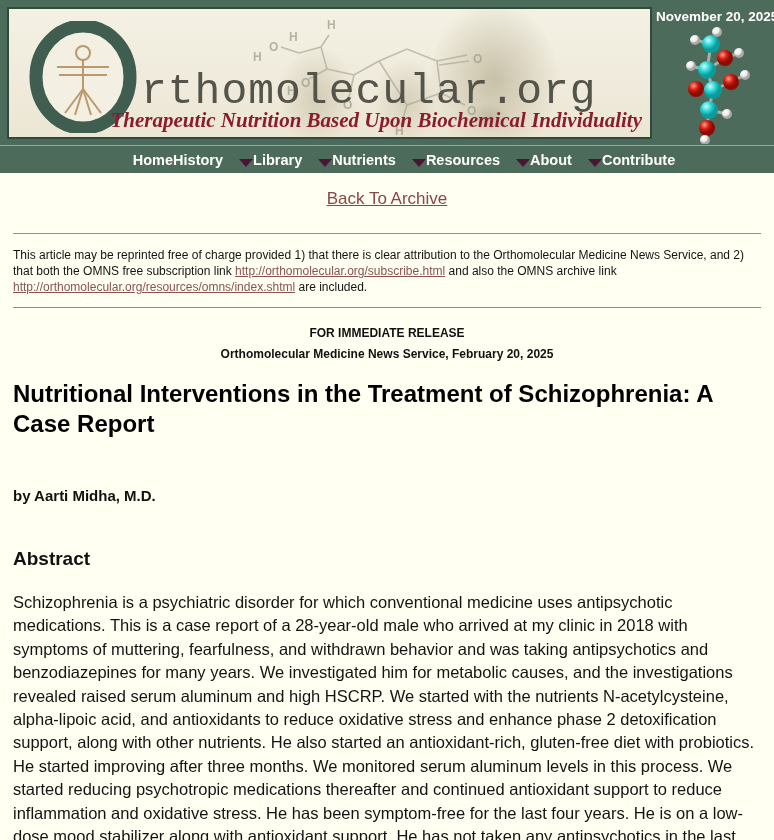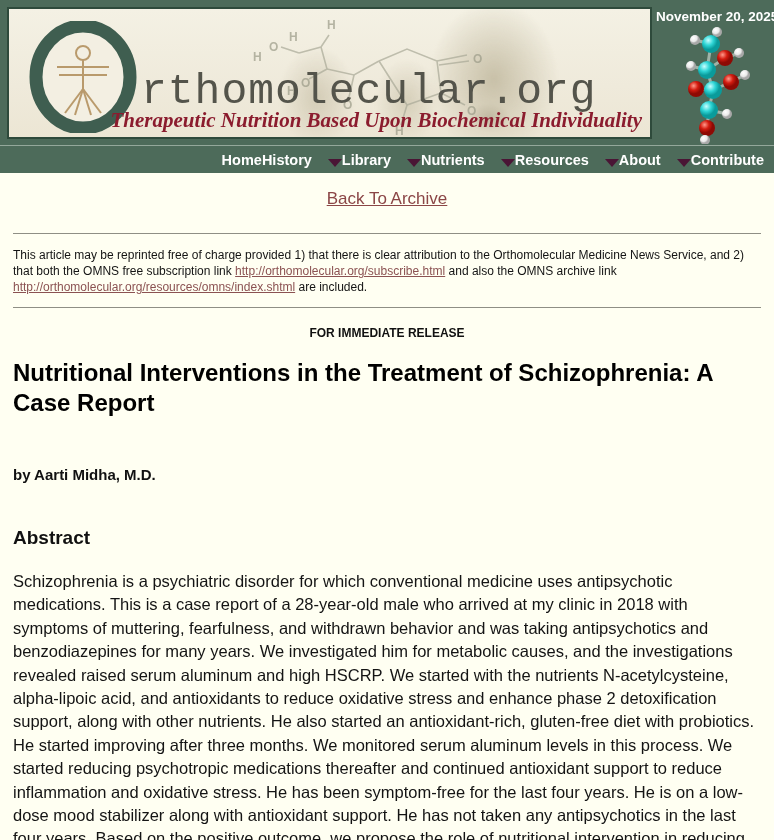--- a/index.html
+++ b/index.html
@@ -59,21 +59,21 @@
     margin-top: 9px;
     color: #ffffff; font-weight: bold; font-size: 13.5px;
     white-space: nowrap;
   }
   .molecule { margin-top: 2px; }
 
   
   .nav-bar {
     display: flex;
     align-items: center;
-    justify-content: flex-end;
+    justify-content: center;
     width: 774px; height: 28px;
     background: #4d6b5a;
     border-top: 1px solid #94a89b;
     padding: 0 10px 0 44px;
   }
   .nav-item {
     display: flex; align-items: center; gap: 16px;
     color: #ffffff; font-weight: bold; font-size: 14.5px;
     text-decoration: none; cursor: pointer;
     white-space: nowrap;
@@ -256,20 +256,21 @@
   </div>
 
   <hr class="rule">
 
   <p class="disclaimer"><span>This article may be reprinted free of charge provided 1) that there is clear attribution to the Orthomolecular Medicine News Service, and 2) that both the OMNS free subscription link </span><a>http://orthomolecular.org/subscribe.html</a><span> and also the OMNS archive link </span><a>http://orthomolecular.org/resources/omns/index.shtml</a><span> are included.</span></p>
 
   <hr class="rule">
 
   <div class="release-block">
     <div class="release-line">FOR IMMEDIATE RELEASE</div>
+    <div class="release-line">Orthomolecular Medicine News Service, February 20, 2025</div>
   </div>
 
   <h1 class="article-title">Nutritional Interventions in the Treatment of Schizophrenia: A Case Report</h1>
 
   <div class="byline">by Aarti Midha, M.D.</div>
 
   <h2 class="abstract-heading">Abstract</h2>
 
   <p class="abstract-text">Schizophrenia is a psychiatric disorder for which conventional medicine uses antipsychotic medications. This is a case report of a 28-year-old male who arrived at my clinic in 2018 with symptoms of muttering, fearfulness, and withdrawn behavior and was taking antipsychotics and benzodiazepines for many years. We investigated him for metabolic causes, and the investigations revealed raised serum aluminum and high HSCRP. We started with the nutrients N-acetylcysteine, alpha-lipoic acid, and antioxidants to reduce oxidative stress and enhance phase 2 detoxification support, along with other nutrients. He also started an antioxidant-rich, gluten-free diet with probiotics. He started improving after three months. We monitored serum aluminum levels in this process. We started reducing psychotropic medications thereafter and continued antioxidant support to reduce inflammation and oxidative stress. He has been symptom-free for the last four years. He is on a low-dose mood stabilizer along with antioxidant support. He has not taken any antipsychotics in the last four years. Based on the positive outcome, we propose the role of nutritional intervention in reducing inflammation in psychiatric disorders.</p>
 

